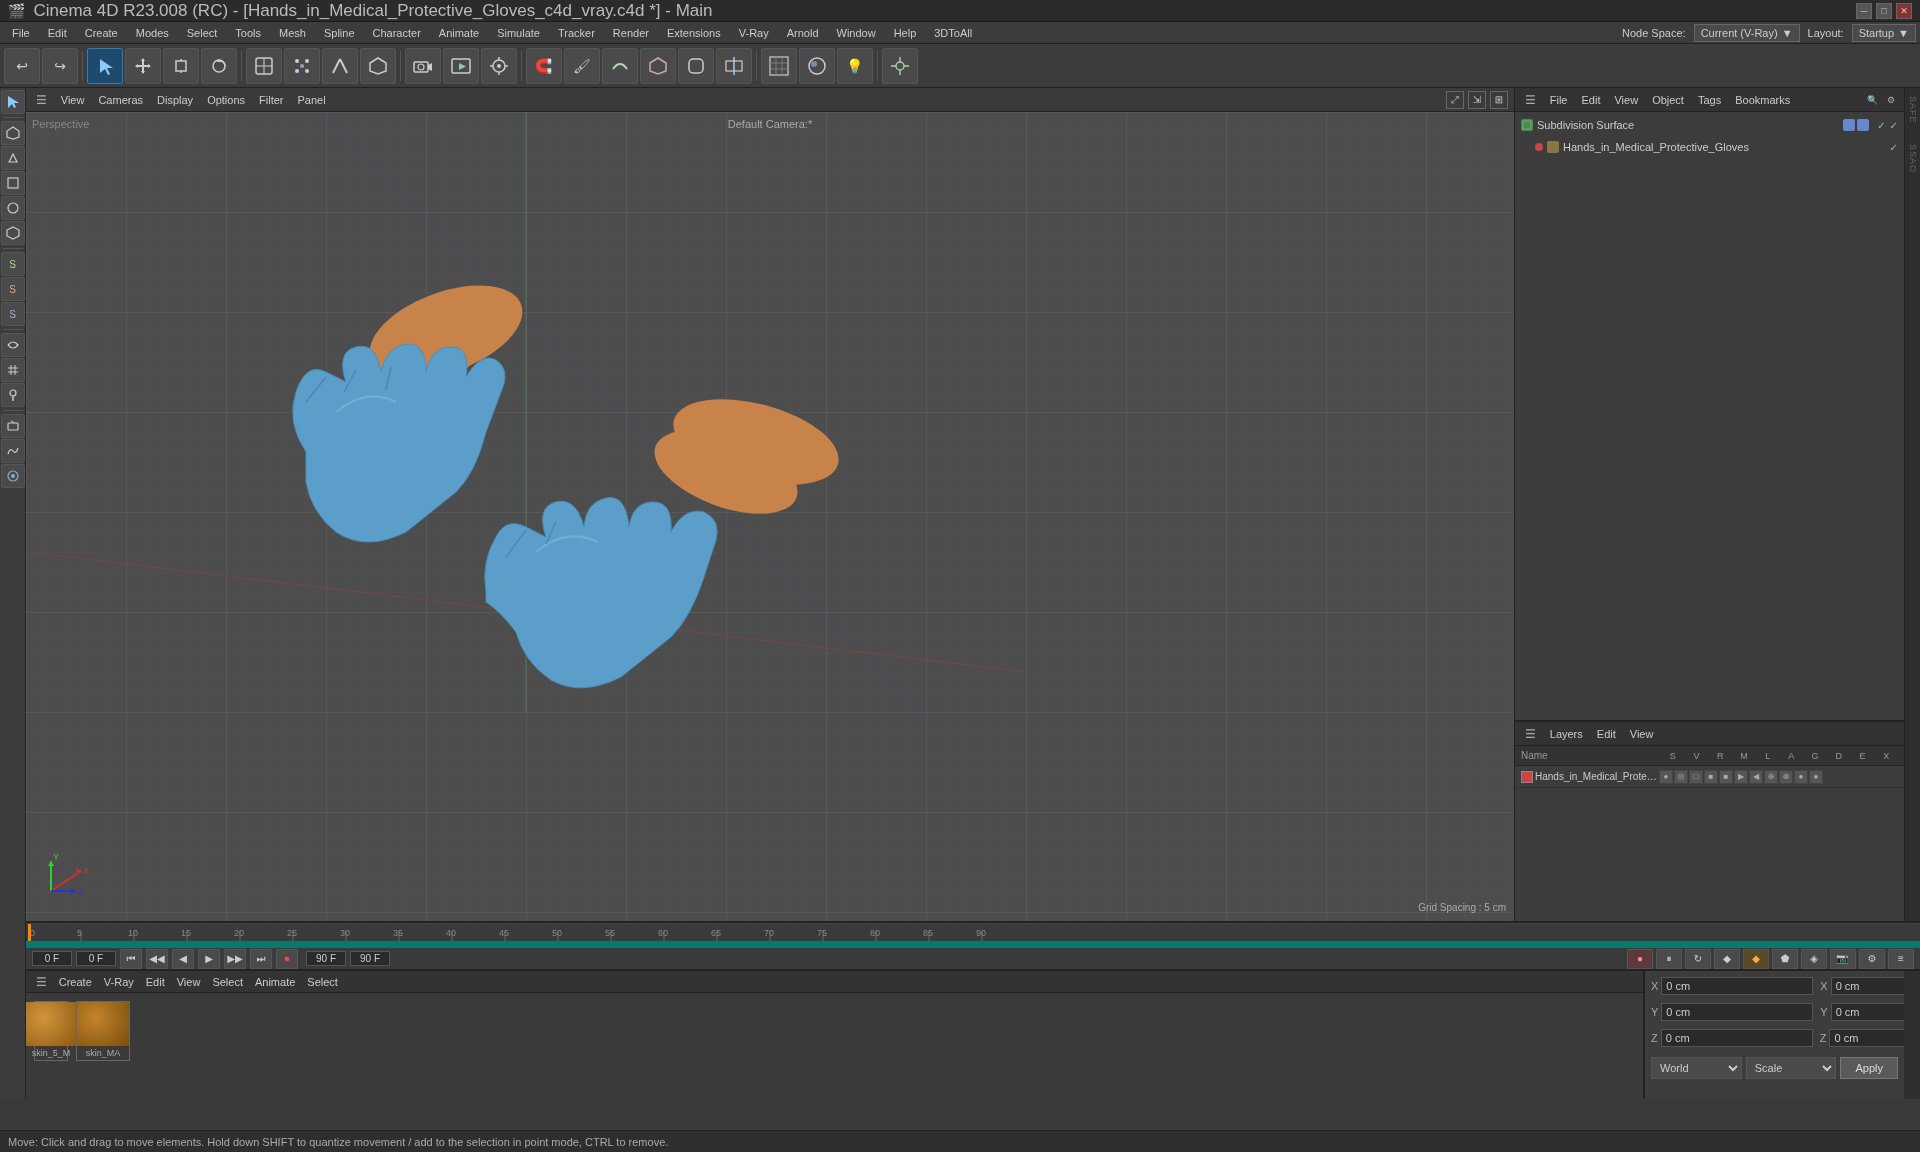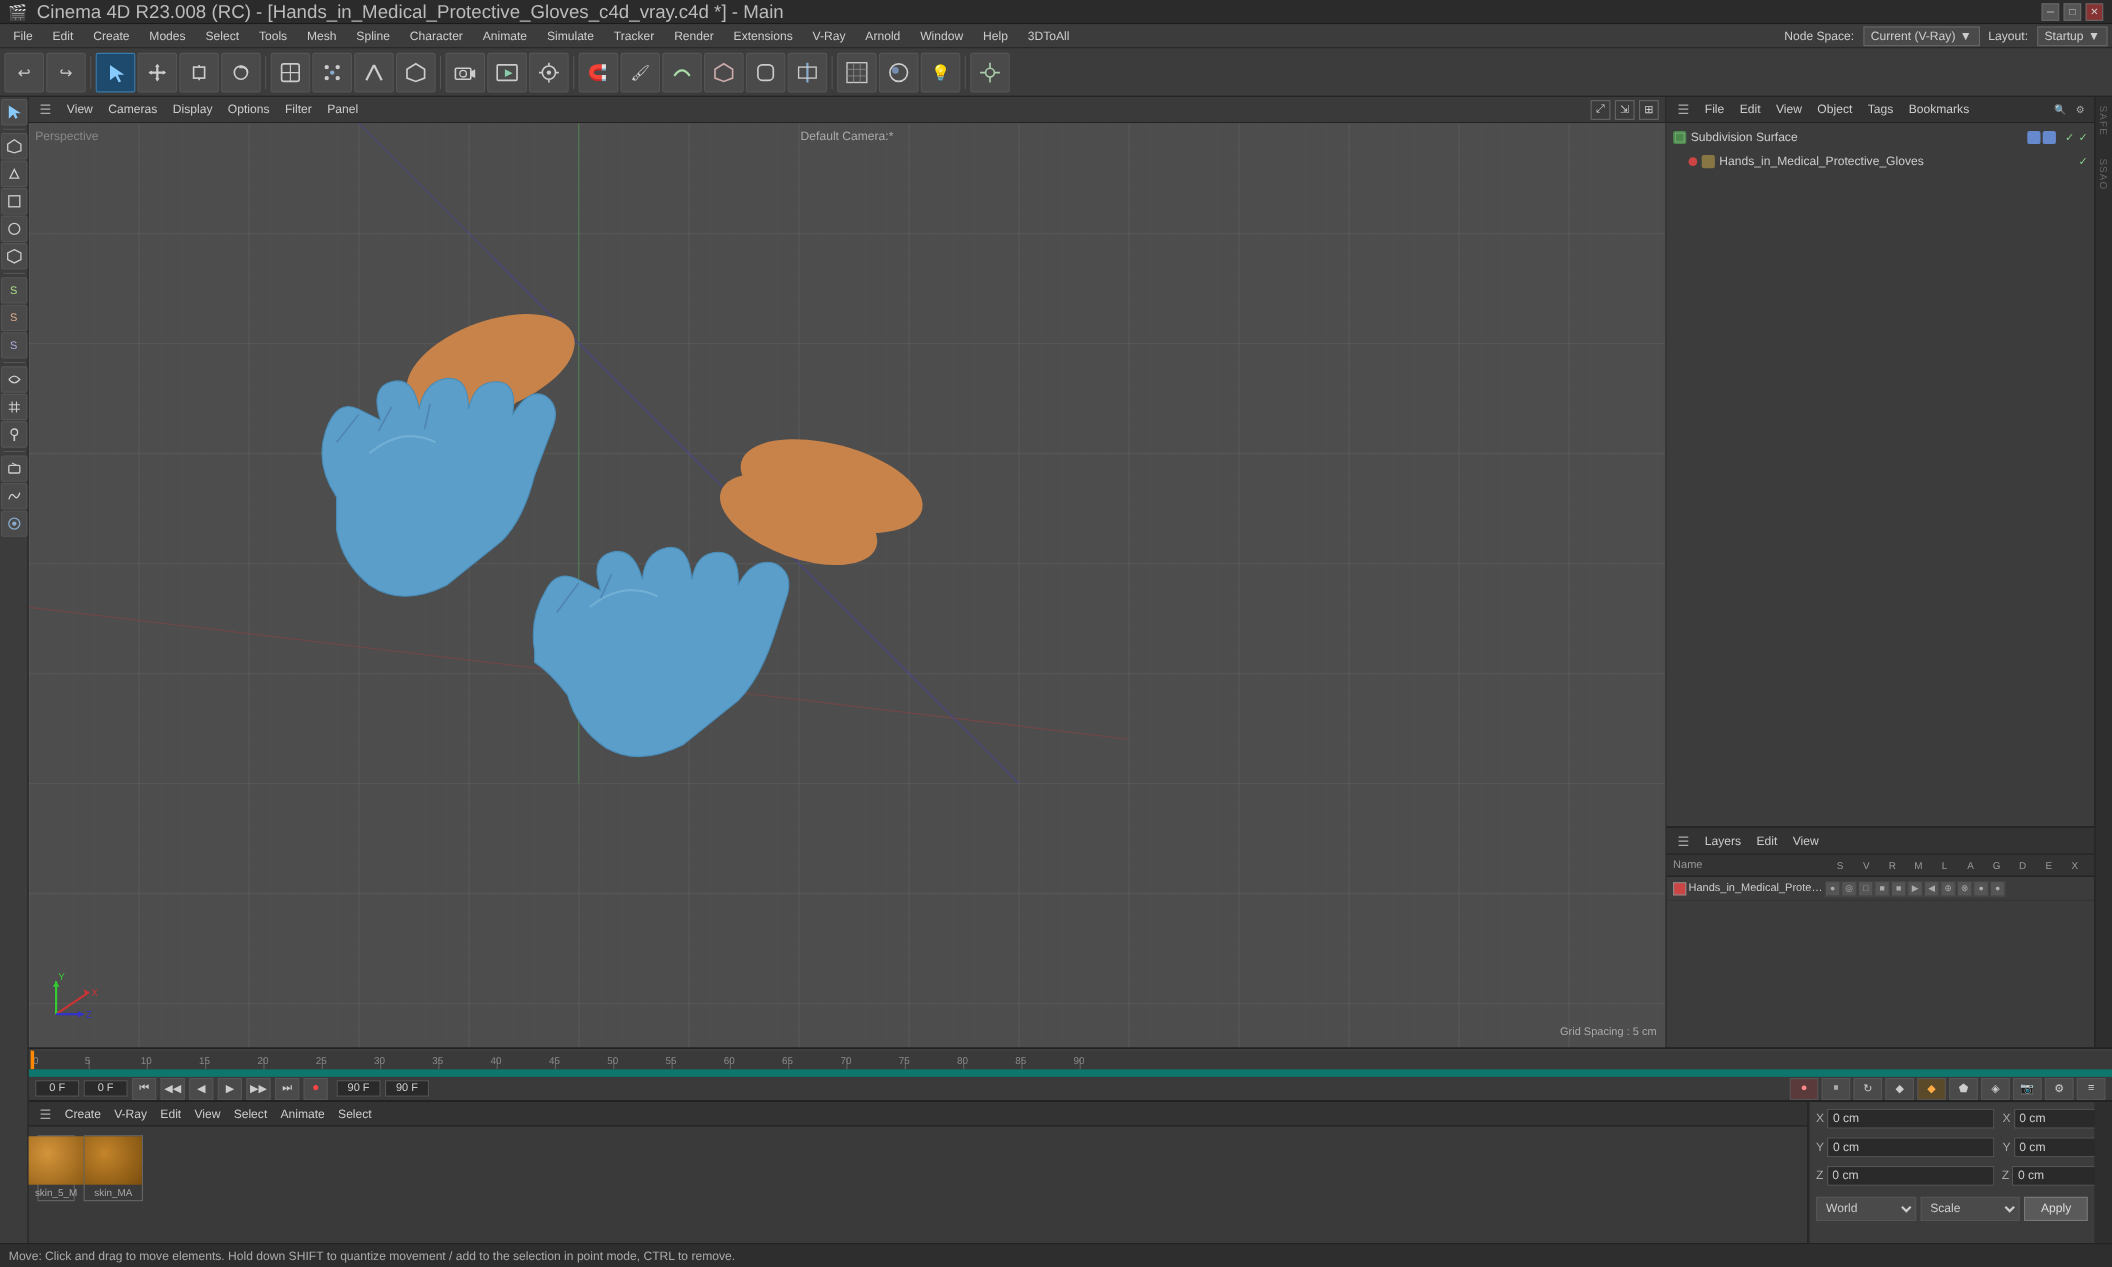--- a/index.html
+++ b/index.html
@@ -425,20 +425,21 @@
     #status-bar {
       width: 100%;
       height: 22px;
       background: #2e2e2e;
       display: flex;
       align-items: center;
       padding: 0 8px;
       border-top: 1px solid #222;
       font-size: 11px;
       color: #aaaaaa;
+      margin-top: 31px;
     }
 
     
     #app {
       display: flex;
       flex-direction: column;
       width: 1920px;
       height: 1152px;
     }
 

